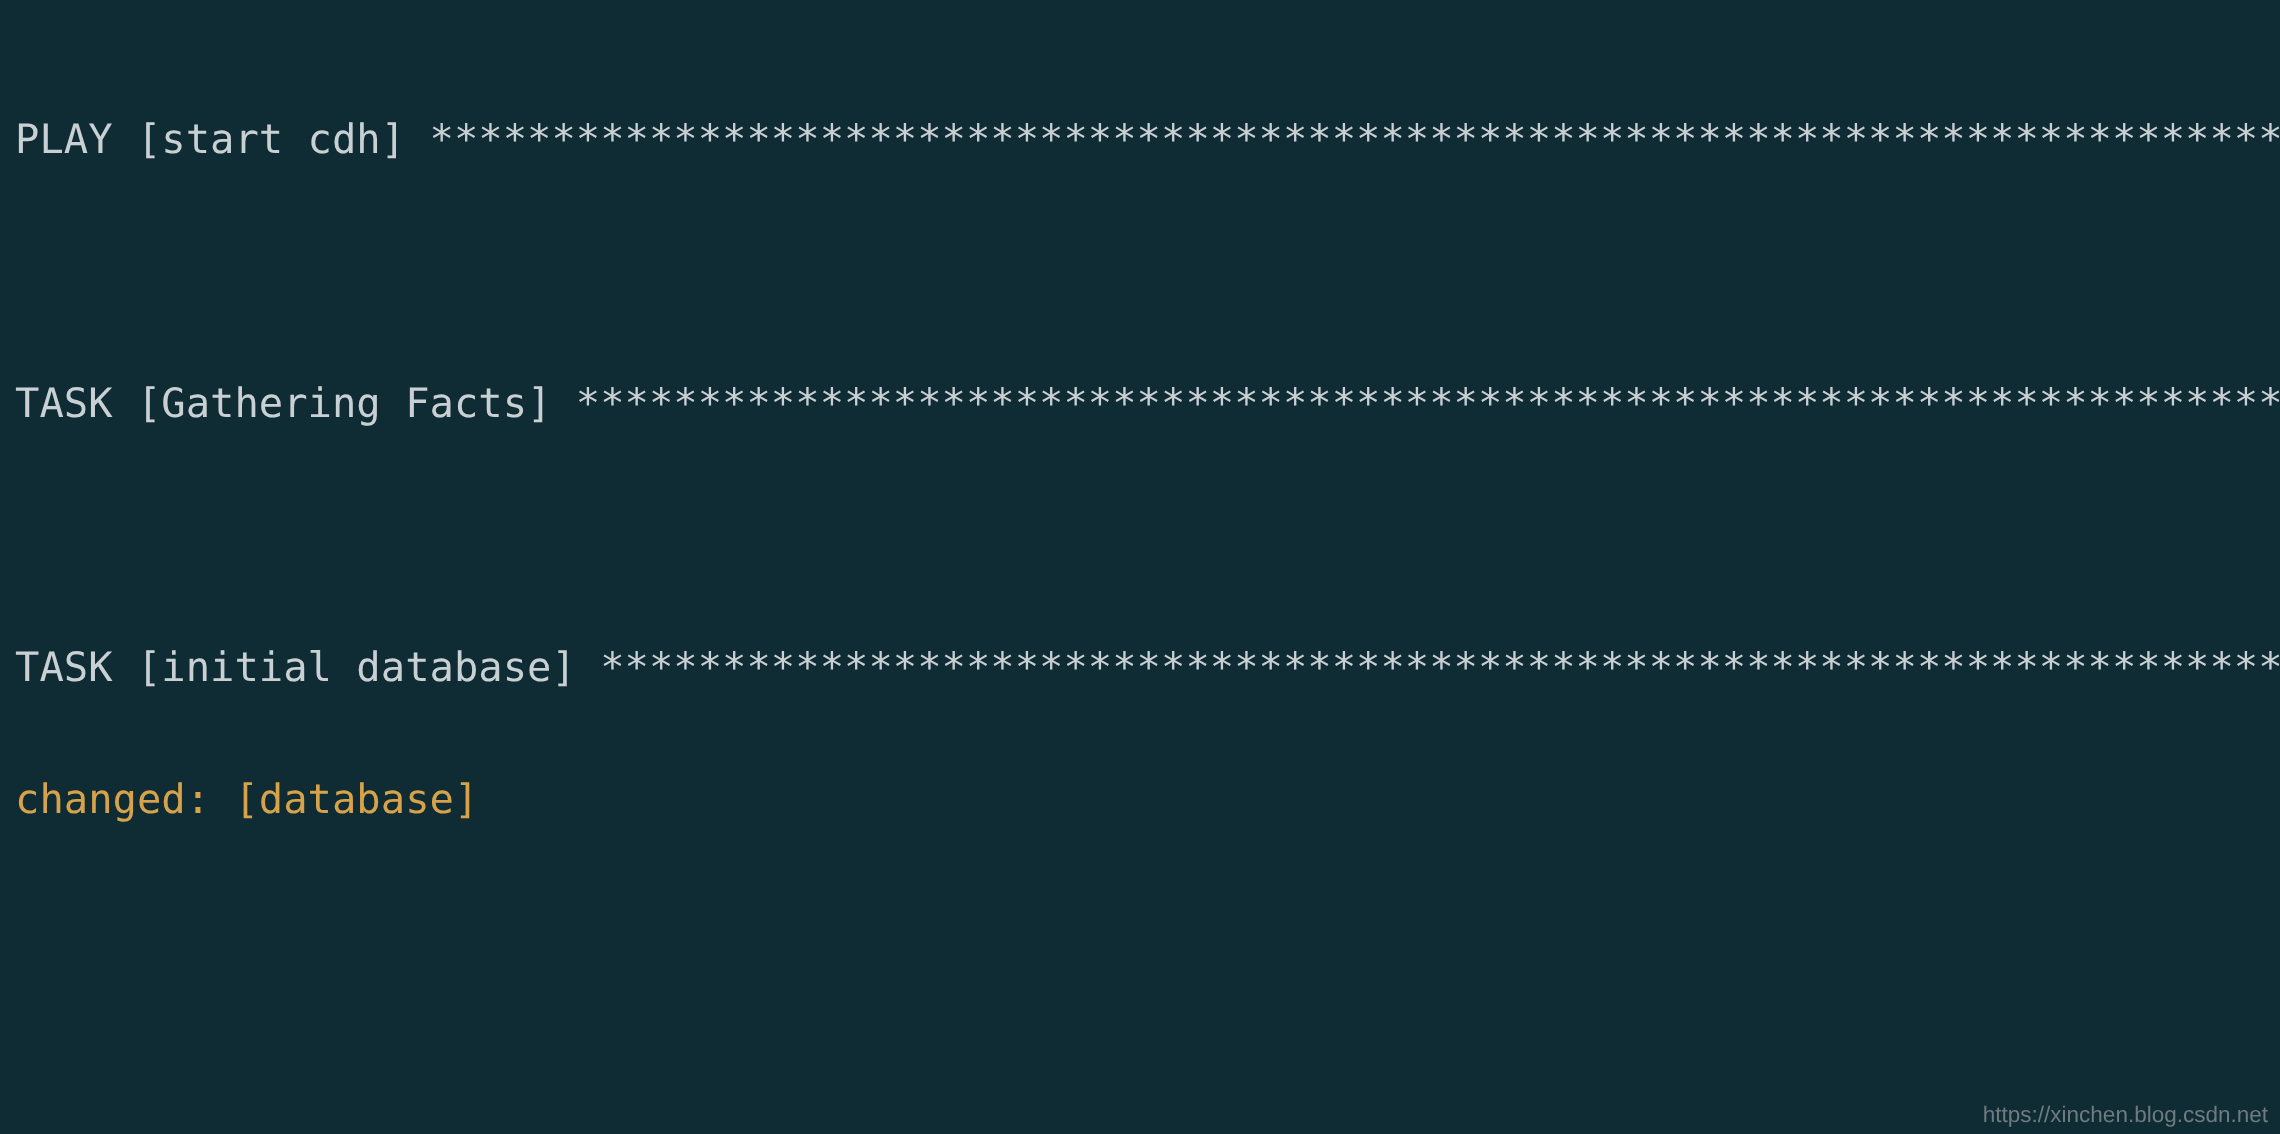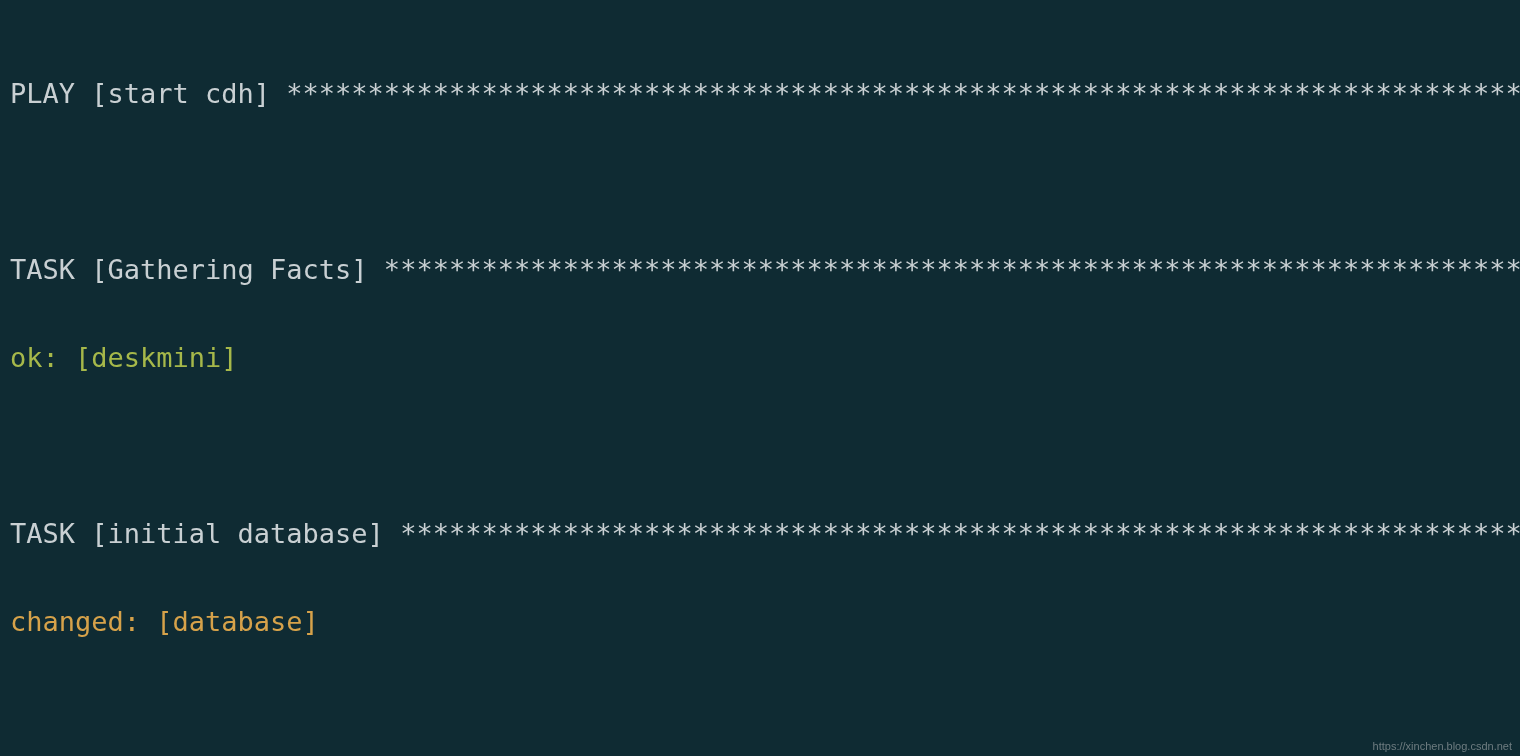--- a/index.html
+++ b/index.html
@@ -20,32 +20,31 @@
     letter-spacing: 0px;
   }
   .ok    { color: #a6b84a; }
   .chg   { color: #d6a24a; }
   .line  { display: block; }
   .watermark {
     position: absolute;
     right: 8px;
     bottom: 4px;
     font-family: Arial, sans-serif;
-    font-size: 11px;
+    font-size: 15px;
     color: #6e7c80;
   }
 </style>
 </head>
 <body>
 
 <div class="terminal">
 <span class="line">PLAY [start cdh] ********************************************************************************************</span>
 <span class="line"> </span>
 <span class="line">TASK [Gathering Facts] **************************************************************************************</span>
-<span class="line ok">ok: [deskmini]</span>
 <span class="line"> </span>
 <span class="line">TASK [initial database] *************************************************************************************</span>
 <span class="line chg">changed: [database]</span>
 <span class="line"> </span>
 
 
 
 
 
 

